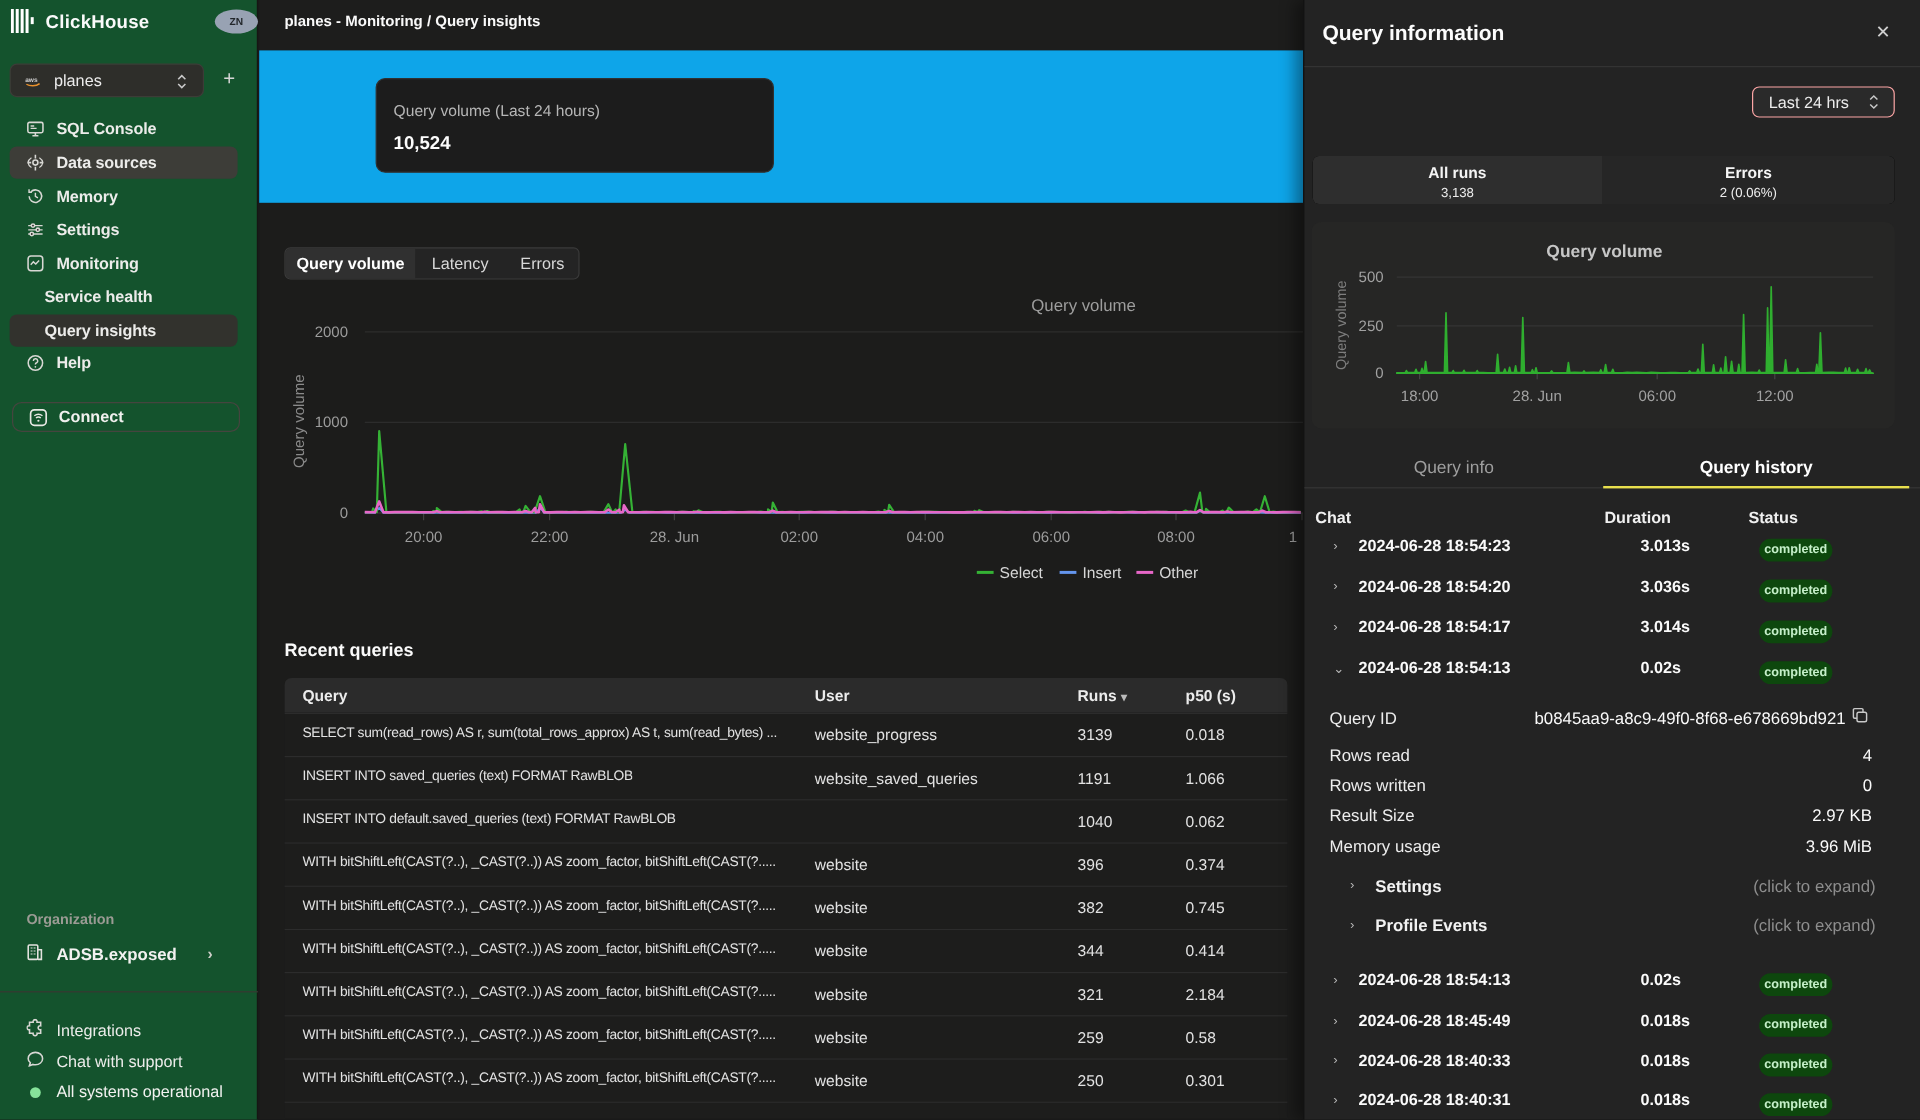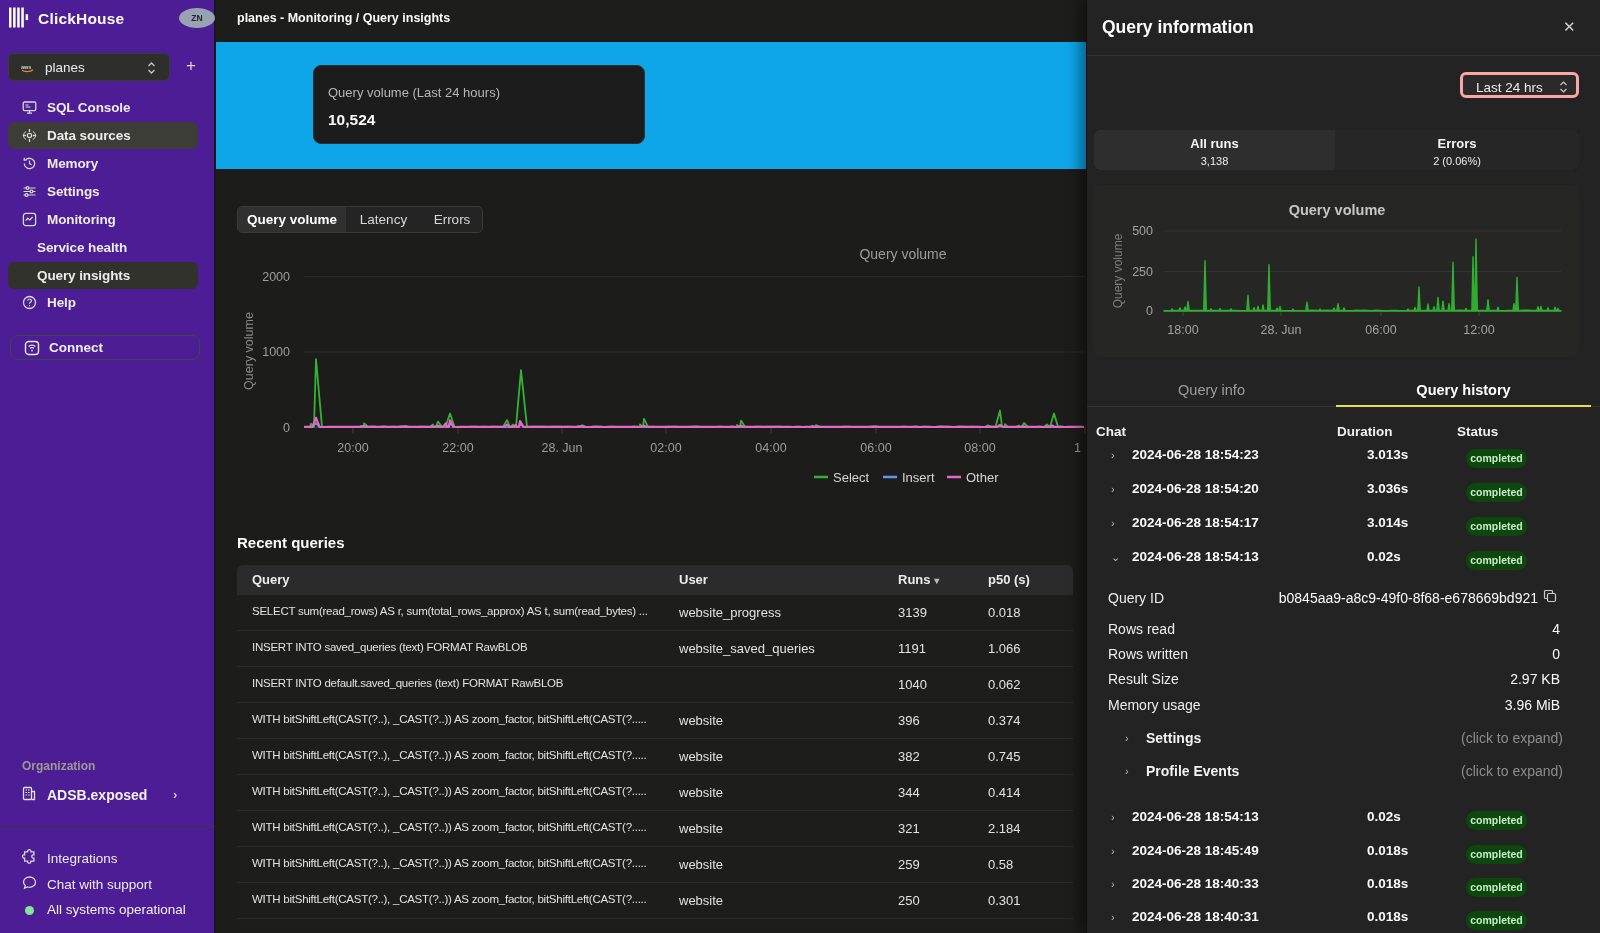--- a/index.html
+++ b/index.html
@@ -1,19 +1,19 @@
 <!DOCTYPE html>
 <html><head><meta charset="utf-8"><title>planes - Monitoring / Query insights</title>
 <style>
 *{margin:0;padding:0;box-sizing:border-box}
 html,body{width:1600px;height:933px;overflow:hidden;background:#191919;
   font-family:"Liberation Sans",sans-serif;-webkit-font-smoothing:antialiased}
 .abs{position:absolute}
 
-#sidebar{position:absolute;left:0;top:0;width:215px;height:933px;background:#4c1d95;border-right:1px solid #161613}
+#sidebar{position:absolute;left:0;top:0;width:215px;height:933px;background:#14532d;border-right:1px solid #161613}
 .brand{position:absolute;left:38px;top:10px;font-size:15.5px;font-weight:700;color:#fafafa;letter-spacing:.2px}
 .avatar{position:absolute;left:179px;top:8px;width:36px;height:20px;border-radius:50%;background:#98a2b3;
   color:#22262b;font-size:8.5px;font-weight:700;text-align:center;line-height:21px}
 .svcbox{position:absolute;left:8px;top:53px;width:162px;height:28px;background:#2e2e2a;border:1px solid #3c3c37;border-radius:6px}
 .svcbox .nm{position:absolute;left:36px;top:6px;font-size:13.5px;color:#ececec;font-weight:400}
 .plus{position:absolute;left:182px;top:57px;width:18px;height:18px;color:#d6d6d6;font-size:17px;line-height:18px;text-align:center;font-weight:400}
 .ni{position:absolute;left:8px;width:190px;height:27px;border-radius:6px;color:#ececea;font-size:13.5px;font-weight:600;letter-spacing:-0.1px}
 .ni .lbl{position:absolute;left:39px;top:6px}
 .ni .lbl2{position:absolute;left:29px;top:6px}
 .ni svg{position:absolute;left:14px;top:6px}
@@ -50,21 +50,21 @@
 .trh .c{font-size:13px;font-weight:700;color:#ececec}
 .tr{height:36px;border-top:1px solid #2c2c2c;background:#1d1d1c}
 .tr .c{font-size:13px;color:#e2e2e2}
 .tr .q{font-size:11.5px;letter-spacing:-0.25px;max-width:396px;overflow:hidden}
 .c{position:absolute;white-space:nowrap}
 
 #panel{position:absolute;left:1086px;top:0;width:514px;height:933px;background:#232323;border-left:1px solid #0f0f0f;box-shadow:-7px 0 12px rgba(0,0,0,.38)}
 #panel .hdr{position:absolute;left:15px;top:17px;font-size:17.5px;font-weight:700;color:#fcfcfc}
 #panel .x{position:absolute;left:476px;top:18px;font-size:15px;color:#d0d0d0}
 #panel .hdiv{position:absolute;left:0;top:55px;width:514px;height:1px;background:#333}
-.sel24{position:absolute;left:373px;top:72px;width:119px;height:26px;background:#2a2a2a;border:3px solid #fca5a5;border-radius:6px}
+.sel24{position:absolute;left:373px;top:72px;width:119px;height:26px;background:#2a2a2a;border:1px solid #fca5a5;border-radius:6px}
 .sel24 .t{position:absolute;left:13px;top:5px;font-size:13.5px;color:#ececec}
 .updn{position:absolute;left:96px;top:4px}
 .ptabs{position:absolute;left:7px;top:130px;width:485px;height:40px;background:#000000;border-radius:5px;overflow:hidden}
 .ptabs .h{position:absolute;top:0;height:40px;text-align:center}
 .ptabs .h .a{font-size:13px;font-weight:700;color:#f5f5f5;margin-top:6px}
 .ptabs .h .b{font-size:11px;color:#ededed;margin-top:4px}
 .pcard{position:absolute;left:6px;top:185px;width:486px;height:172px;background:#262625;border-radius:8px}
 .pcard .ttl{position:absolute;left:169px;top:17px;width:150px;text-align:center;font-size:14.5px;font-weight:600;color:#c6c6c6}
 .subtabs{position:absolute;left:0;top:376px;width:514px;height:31px}
 .subtabs .qi{position:absolute;left:0;top:6px;width:249px;text-align:center;font-size:14.5px;color:#9e9e9e;font-weight:500}

